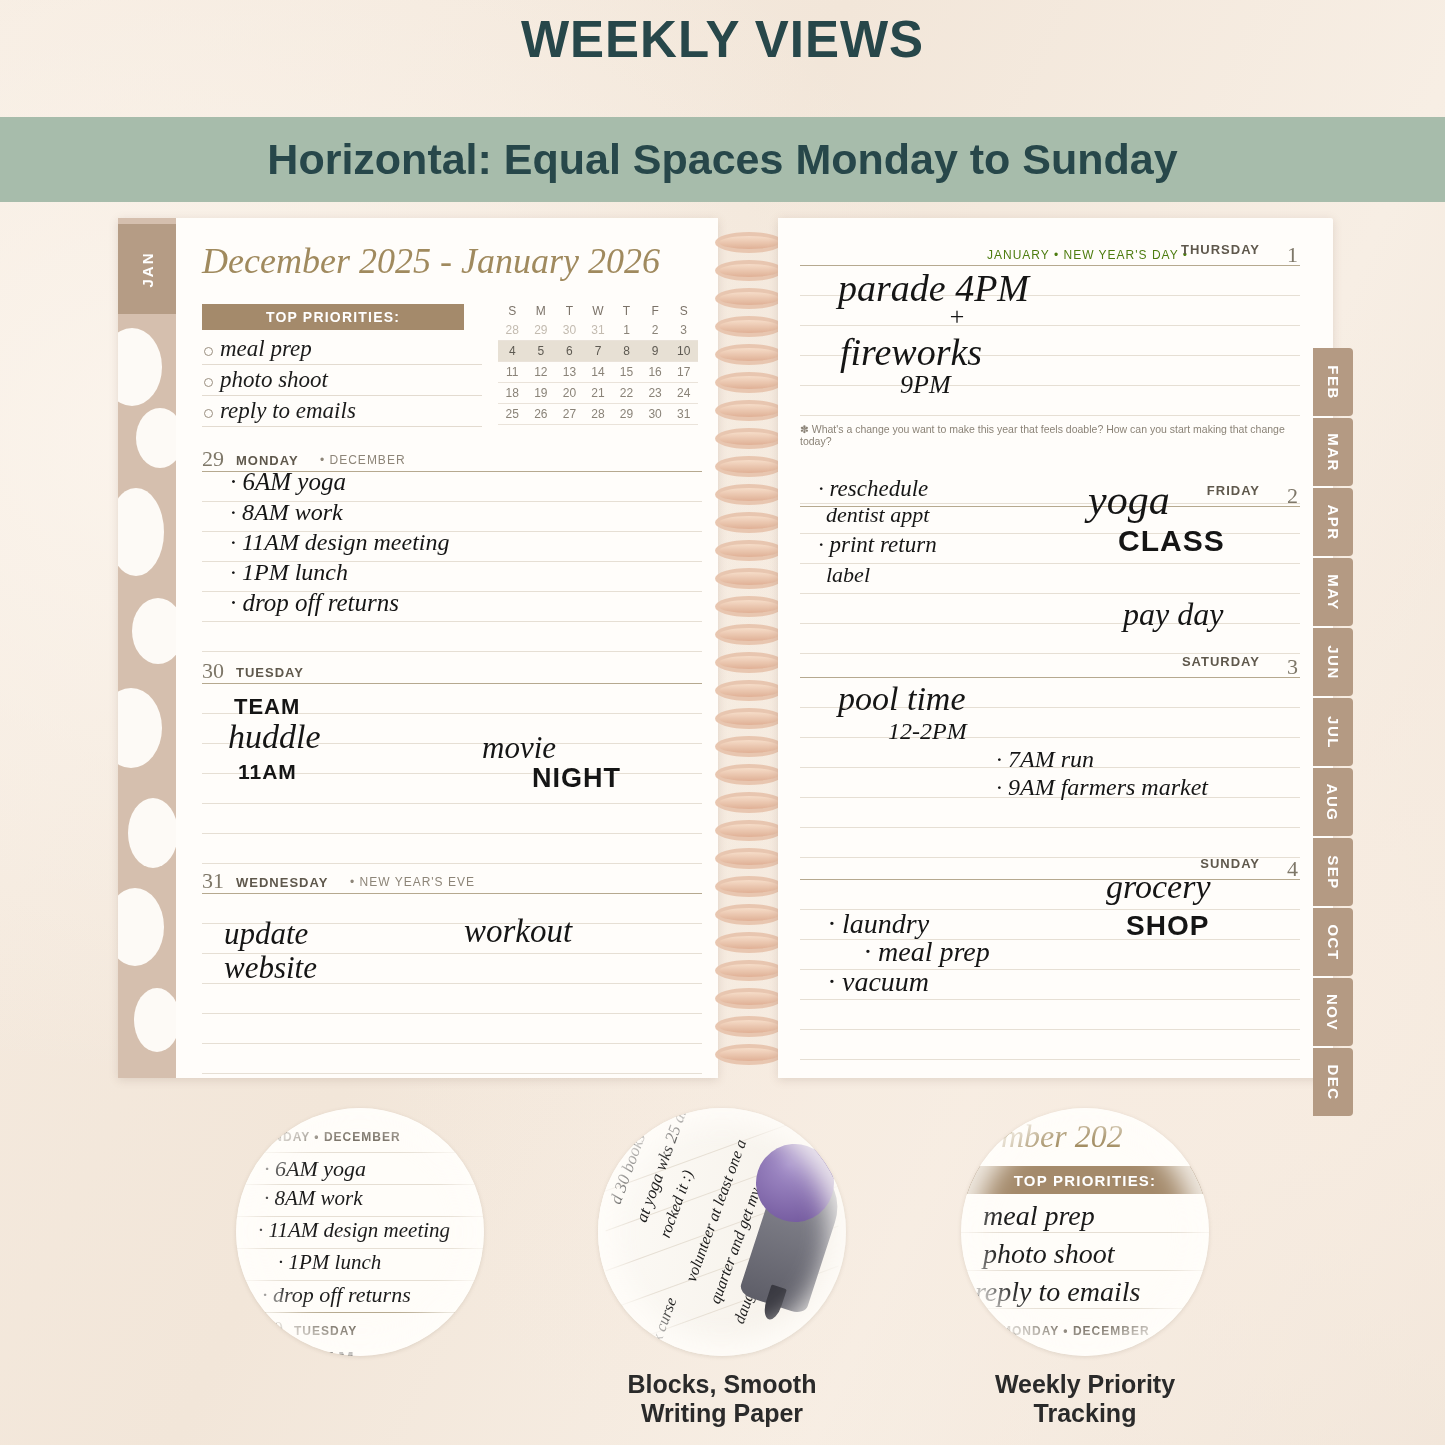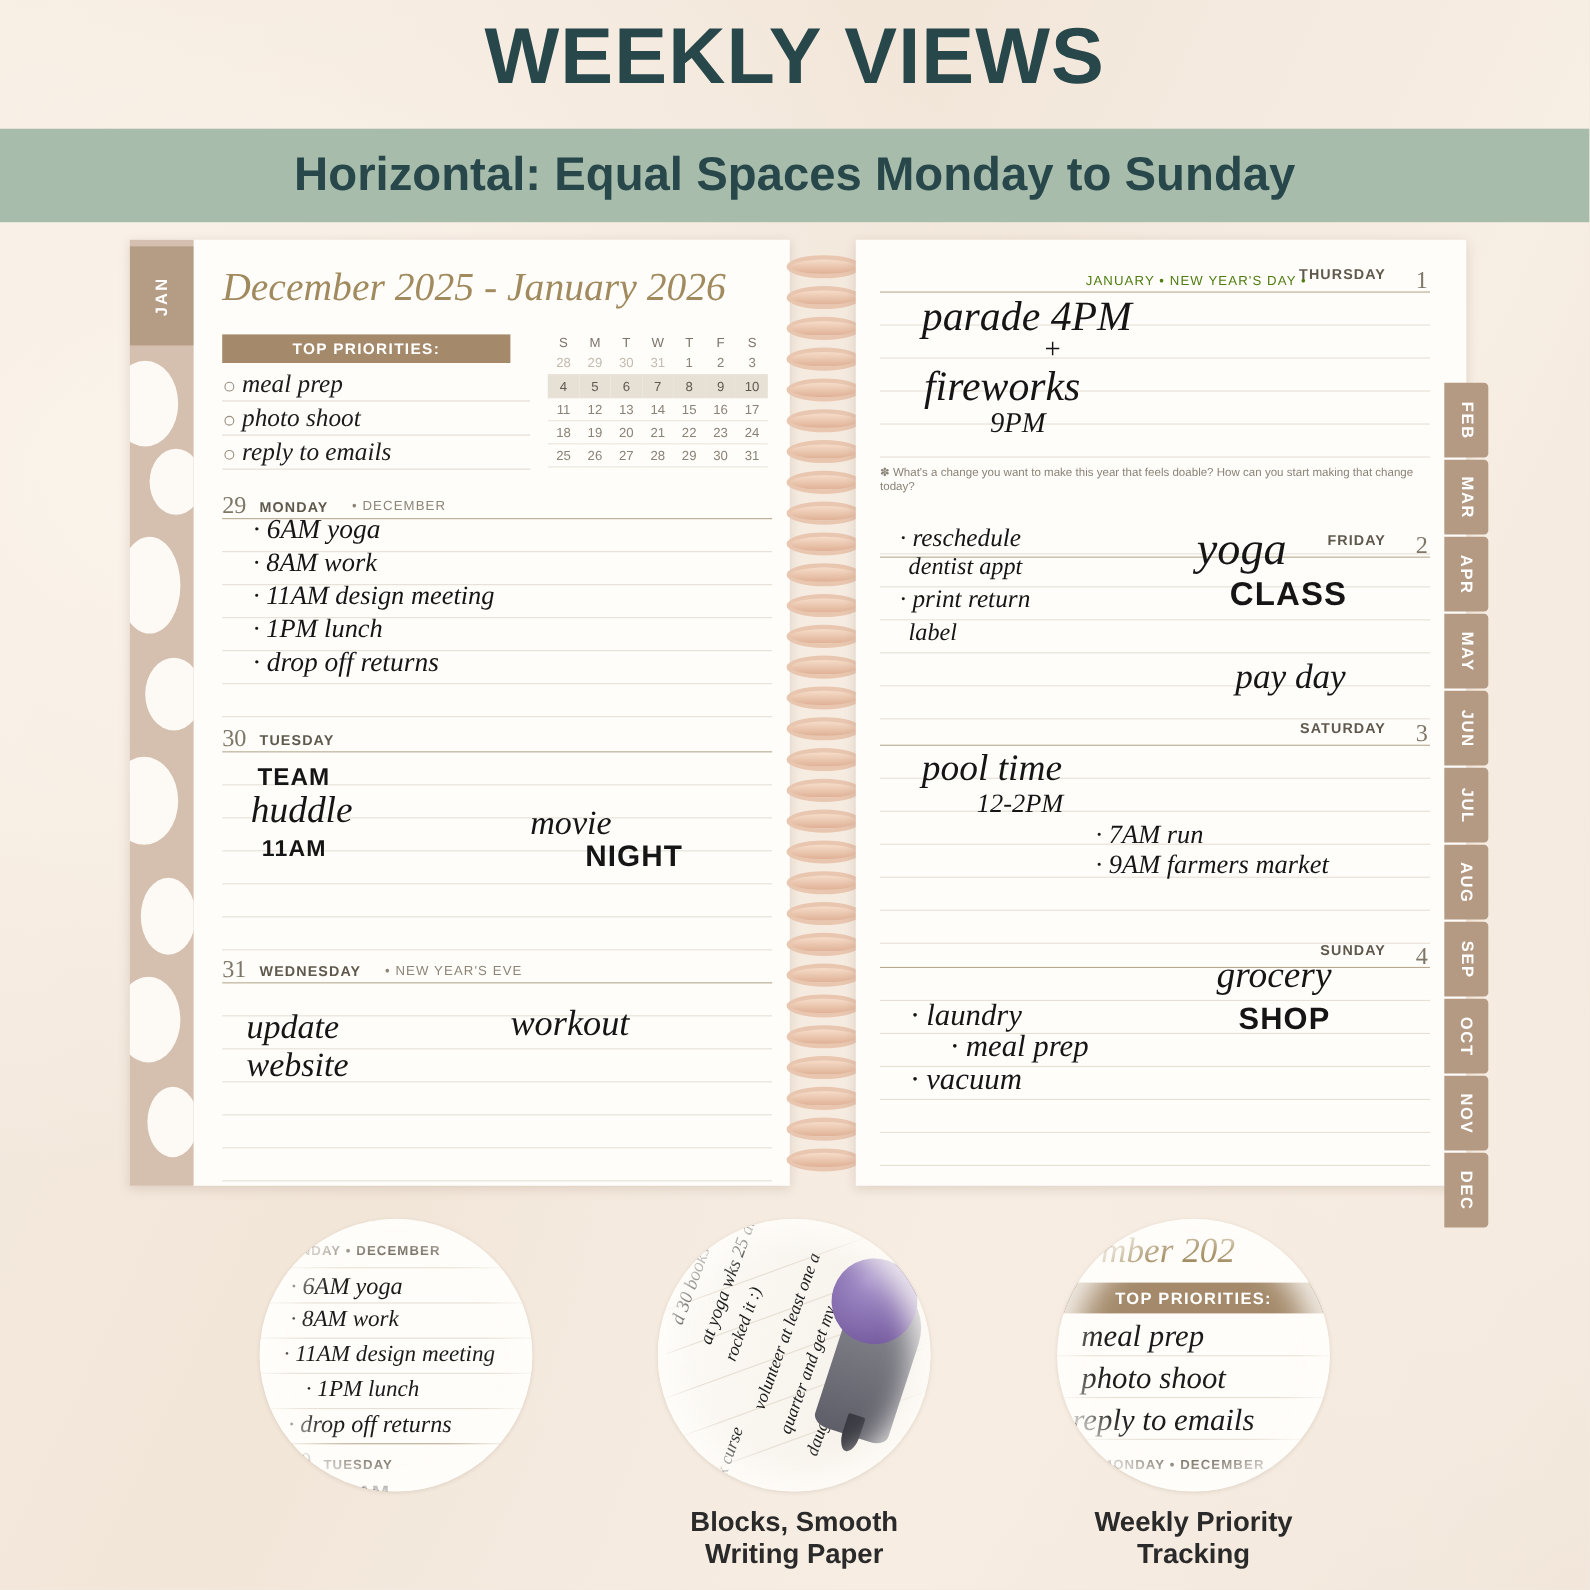--- a/index.html
+++ b/index.html
@@ -16,21 +16,21 @@
     position:absolute; inset:0;
     background:
       radial-gradient(ellipse at 12% 30%, #fbf4ec 0%, rgba(251,244,236,0) 45%),
       radial-gradient(ellipse at 88% 70%, #f7ece1 0%, rgba(247,236,225,0) 50%),
       linear-gradient(115deg,#f6ece1 0%,#f2e6d9 40%,#f7eee4 70%,#efe3d6 100%);
   }
   
   .header-title{
     position:absolute; top:10px; left:0; width:100%;
     text-align:center;
-    font-size:72px; font-weight:bold; letter-spacing:1px;
+    font-size:51px; font-weight:bold; letter-spacing:1px;
     color:#27474a;
   }
   .header-band{
     position:absolute; top:117px; left:0; width:100%; height:85px;
     background:#a7bcab;
     display:flex; align-items:center; justify-content:center;
   }
   .header-band span{
     font-size:43px; font-weight:bold; color:#27474a;
   }

